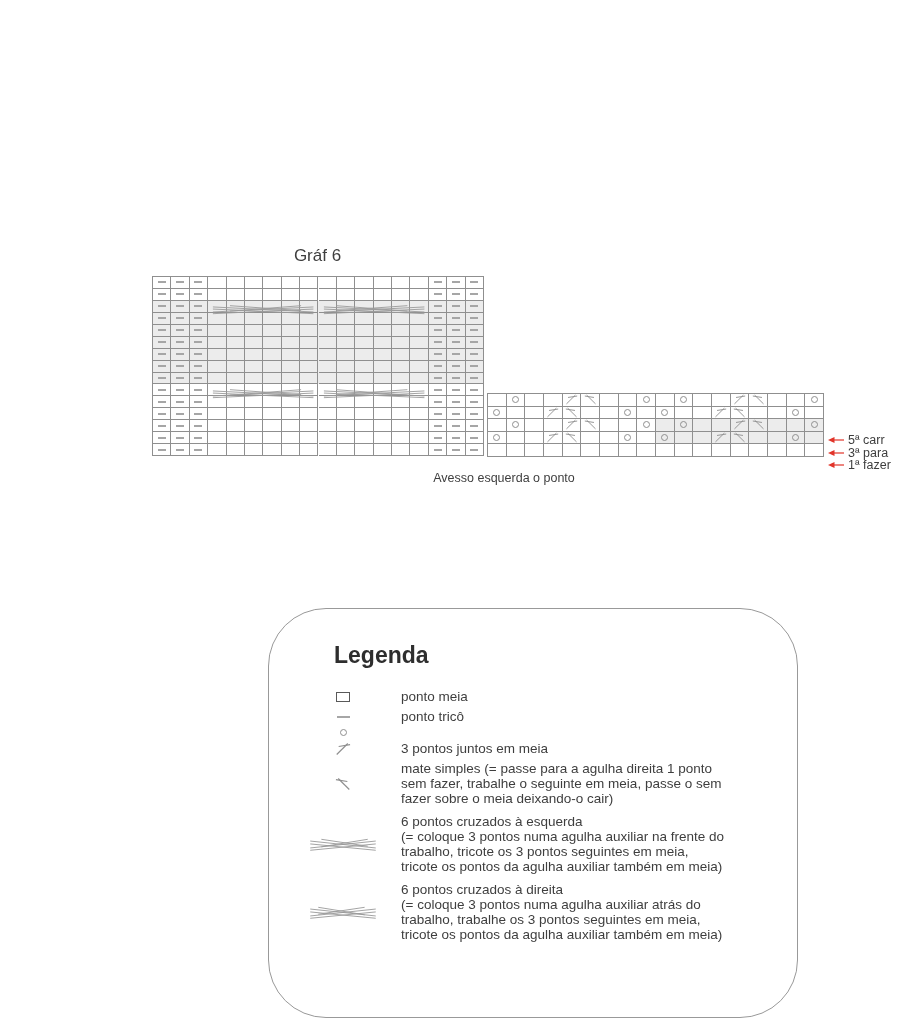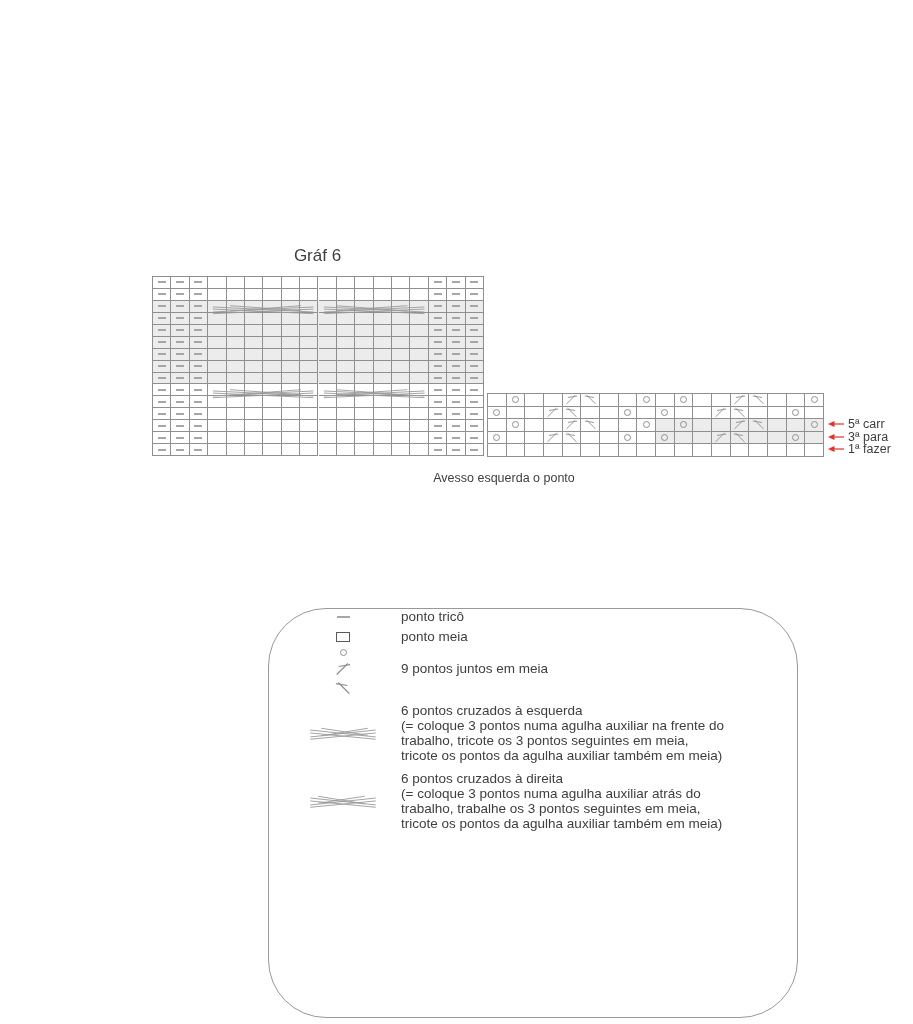--- a/index.html
+++ b/index.html
@@ -14,21 +14,21 @@
         display:flex;align-items:center;justify-content:center;}
   .dash{display:inline-block;width:8px;height:2px;background:var(--c-dash);}
   .dash-lg{width:13px;}
   .ring{display:inline-block;width:7px;height:7px;border:1px solid var(--c-sym);border-radius:50%;box-sizing:border-box;background:transparent;}
   .cable-holder{position:absolute;}
   .sym-line{stroke:var(--c-sym);stroke-width:1;fill:none;}
   .cable-line{stroke:var(--c-cable);stroke-width:0.9;fill:none;}
   .arrow-line{stroke:var(--c-red);stroke-width:1.2;}
   .arrow-head{fill:var(--c-red);}
   .row-label{position:absolute;display:flex;align-items:center;gap:4px;white-space:nowrap;
-             font-size:12.5px;color:var(--c-text);}
+             font-size:12.5px;color:var(--c-text);margin-top:16px;}
   .avesso{position:absolute;left:404px;top:471px;width:200px;text-align:center;font-size:12.5px;color:var(--c-text);}
   .legend{position:absolute;left:268px;top:608px;width:530px;height:410px;box-sizing:border-box;
           border:1px solid var(--c-border);border-radius:58px;background:#fff;}
   .legend-title{margin:33px 0 20px 65px;font-size:23px;font-weight:bold;color:#2e2e2e;}
   .legend-item{display:flex;align-items:center;margin:0 12px 5px 40px;}
   .legend-item.multi{margin-top:2px;margin-bottom:8px;}
   .sym-col{width:68px;flex:none;display:flex;justify-content:center;align-items:center;}
   .txt{flex:1;margin-left:24px;font-size:13.5px;line-height:15px;color:var(--c-text);white-space:pre-line;}
   .sq{display:inline-block;width:12px;height:8px;border:1.5px solid #595959;box-sizing:content-box;}
 </style>
@@ -749,54 +749,58 @@
           <svg width="16" height="8" viewBox="0 0 16 8">
             <line class="arrow-line" x1="5.5" y1="4" x2="16" y2="4"></line>
             <polygon class="arrow-head" points="0,4 6.5,1.1 6.5,6.9"></polygon>
           </svg>
           <span>1ª fazer</span>
         </div>
       </div>
     </div>
   <div class="avesso">Avesso esquerda o ponto</div>
   <div class="legend">
+    <div class="legend-title">Legenda</div>
     <div id="legend-items">
         <div class="legend-item">
           <div class="sym-col">
-            <span class="dash dash-lg"></span>
-          </div>
-          <div class="txt">ponto tricô</div>
+            <span class="sq"></span>
+          </div>
+          <div class="txt">ponto meia</div>
         </div>
         <div class="legend-item">
           <div class="sym-col">
-            <span class="sq"></span>
-          </div>
-          <div class="txt">ponto meia</div>
+            <span class="dash dash-lg"></span>
+          </div>
+          <div class="txt">ponto tricô</div>
         </div>
         <div class="legend-item">
           <div class="sym-col">
             <span class="ring"></span>
           </div>
         </div>
         <div class="legend-item">
           <div class="sym-col">
             <svg width="16" height="14" viewBox="0 0 14 12">
               <line class="sym-line" x1="1.5" y1="10.8" x2="11.2" y2="1.2"></line>
               <line class="sym-line" x1="3.2" y1="3.8" x2="13.2" y2="2.2"></line>
             </svg>
           </div>
-          <div class="txt">9 pontos juntos em meia</div>
+          <div class="txt">3 pontos juntos em meia</div>
         </div>
         <div class="legend-item multi">
           <div class="sym-col">
             <svg width="16" height="14" viewBox="0 0 14 12">
               <line class="sym-line" x1="2.8" y1="1.2" x2="12.5" y2="10.8"></line>
               <line class="sym-line" x1="0.8" y1="2.2" x2="10.8" y2="3.8"></line>
             </svg>
           </div>
+          <div class="txt">mate simples (= passe para a agulha direita 1 ponto
+sem fazer, trabalhe o seguinte em meia, passe o sem
+fazer sobre o meia deixando-o cair)</div>
         </div>
         <div class="legend-item multi">
           <div class="sym-col">
             <svg width="88" height="15" viewBox="0 0 110 13" preserveAspectRatio="none">
               <line class="cable-line" vector-effect="non-scaling-stroke" x1="2" y1="3.5" x2="108" y2="9.5"></line>
               <line class="cable-line" vector-effect="non-scaling-stroke" x1="2" y1="6" x2="108" y2="11.5"></line>
               <line class="cable-line" vector-effect="non-scaling-stroke" x1="20" y1="2" x2="95" y2="8"></line>
               <line class="cable-line" vector-effect="non-scaling-stroke" x1="2" y1="9.5" x2="108" y2="3.5"></line>
               <line class="cable-line" vector-effect="non-scaling-stroke" x1="2" y1="11.5" x2="108" y2="6"></line>
               <line class="cable-line" vector-effect="non-scaling-stroke" x1="20" y1="8.5" x2="95" y2="2"></line>

